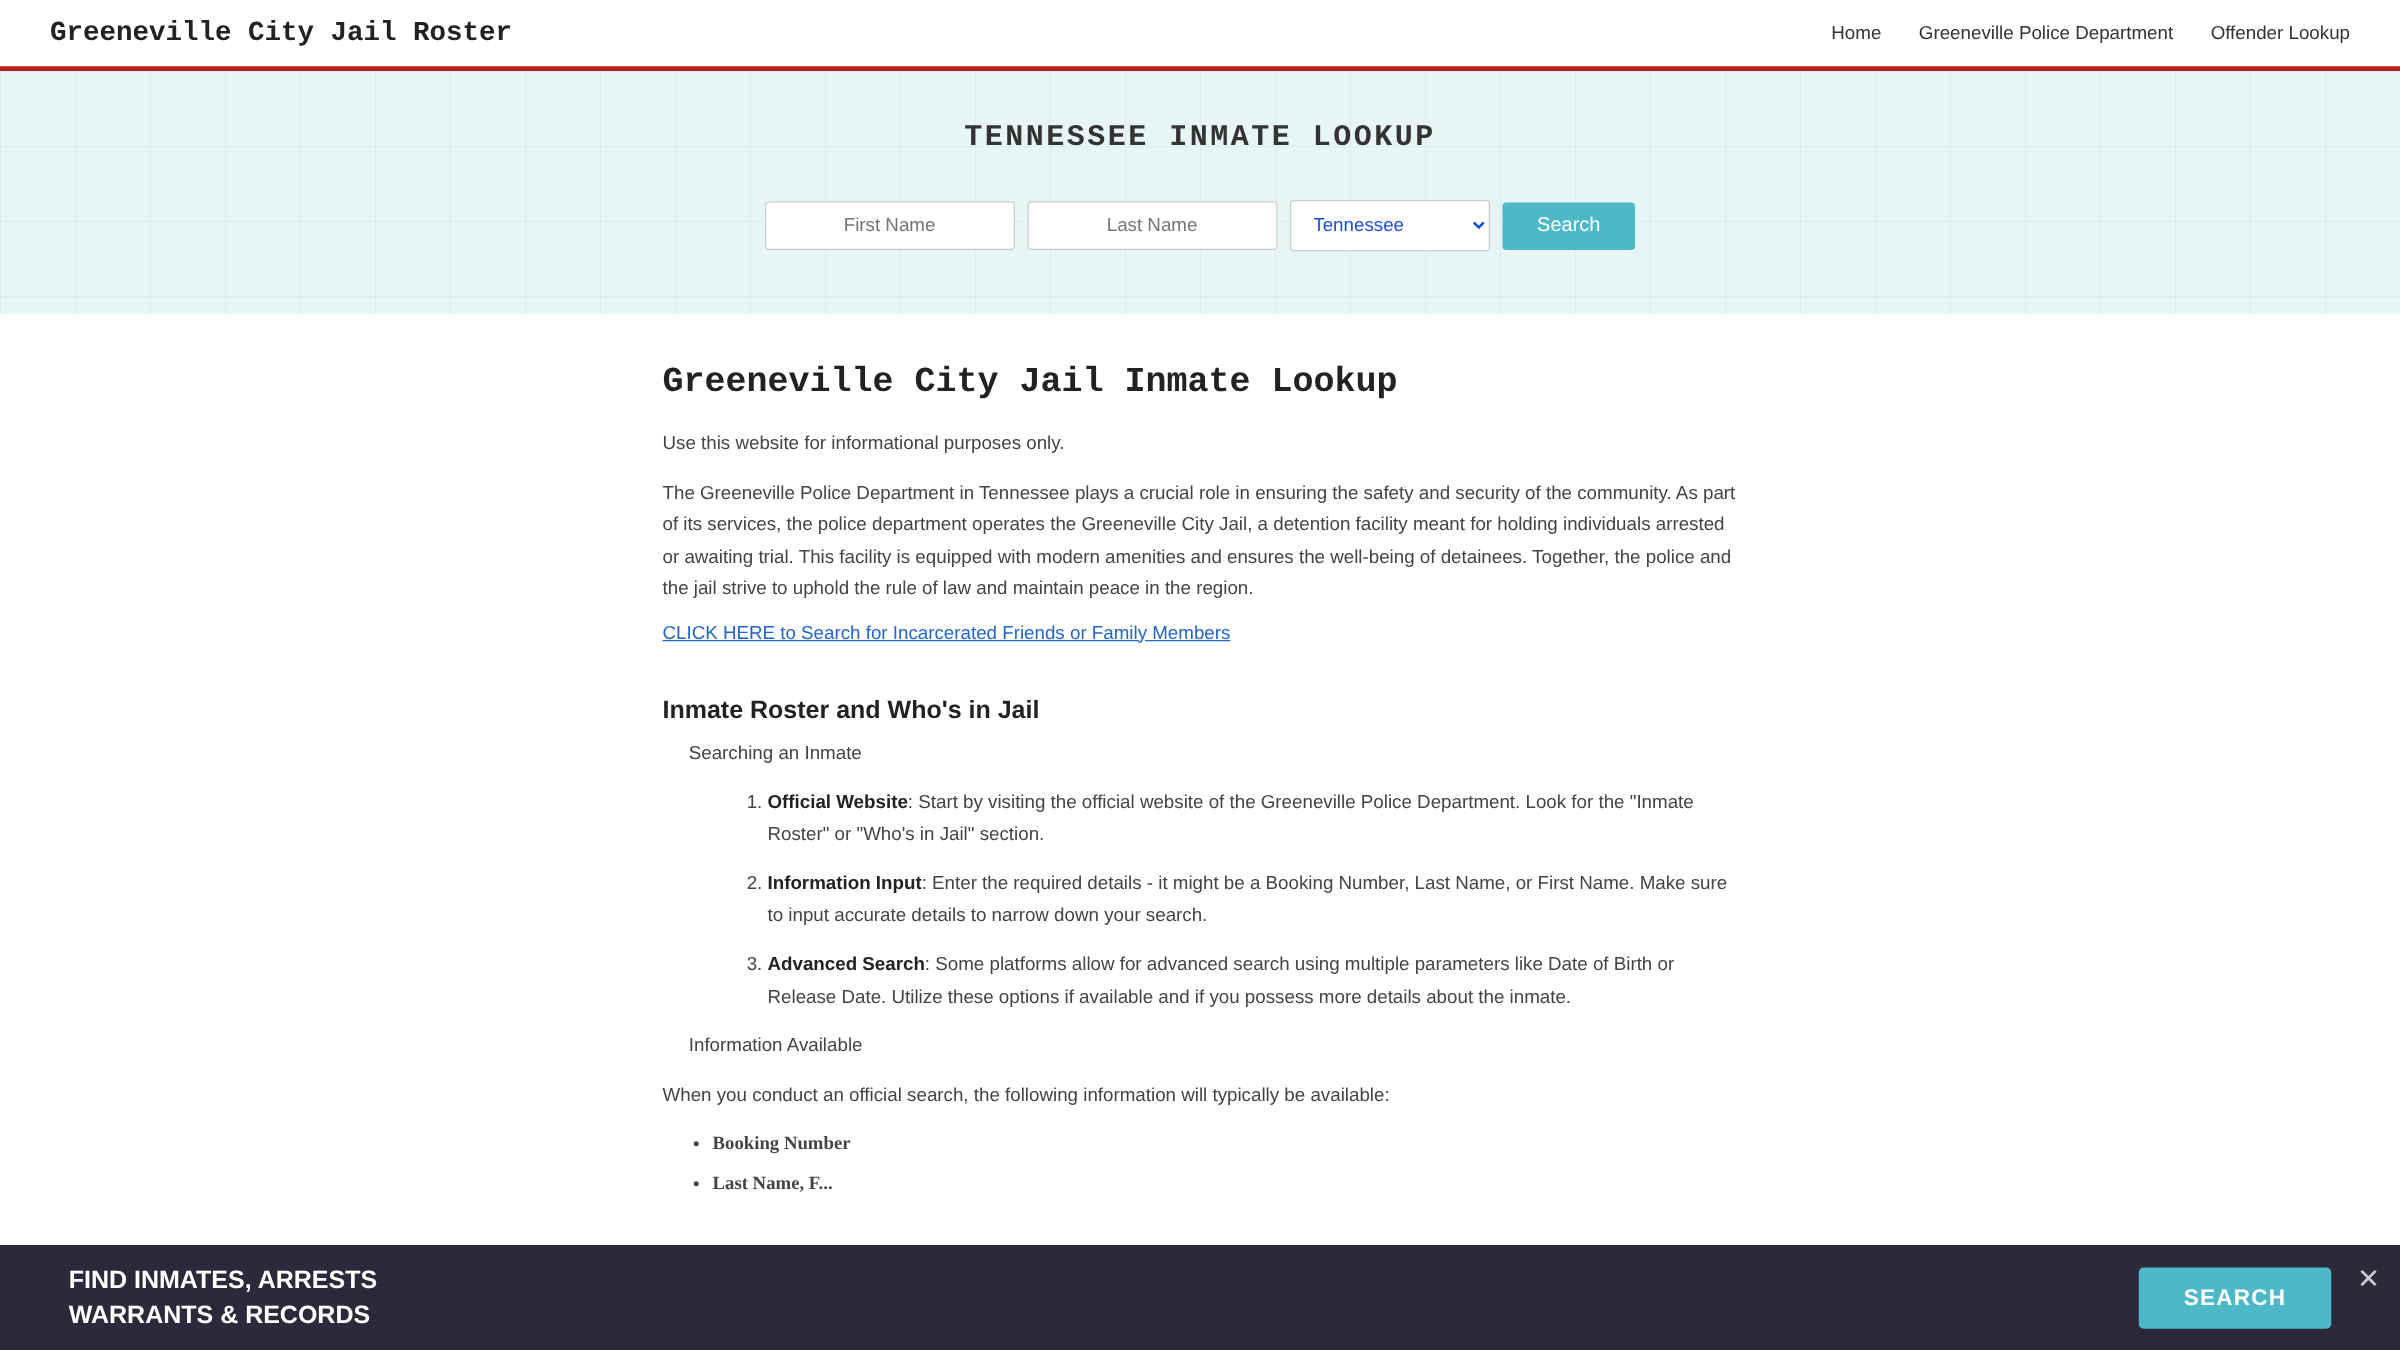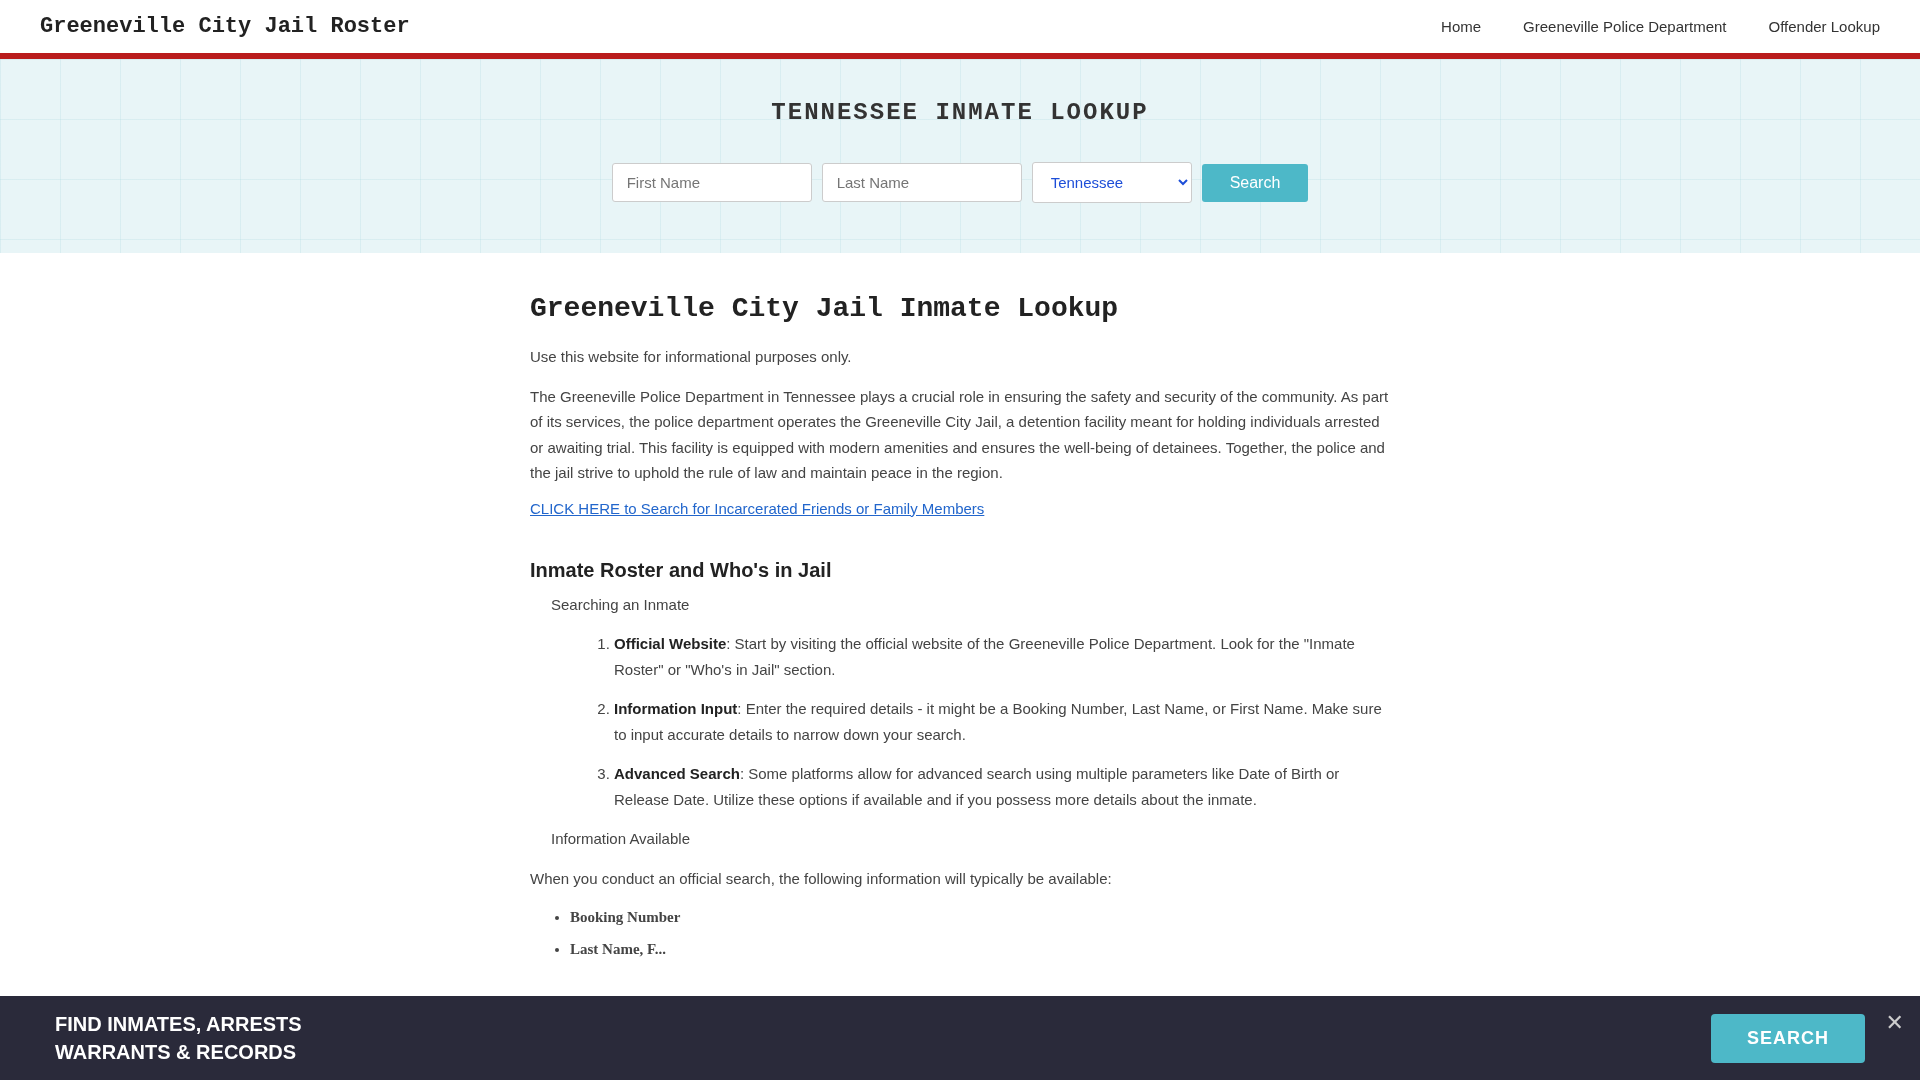--- a/index.html
+++ b/index.html
@@ -4,31 +4,31 @@
   <style>
     * { box-sizing: border-box; margin: 0; padding: 0; }
     body { font-family: Georgia, 'Times New Roman', serif; font-size: 16px; color: #333; background: #fff; }
 
     
     header {
       display: flex;
       align-items: center;
       justify-content: space-between;
       padding: 14px 40px;
-      border-bottom: 6px solid #b91c1c;
+      border-bottom: 4px solid #b91c1c;
     }
     .site-title {
       font-family: 'Courier New', Courier, monospace;
       font-size: 22px;
       font-weight: bold;
       color: #222;
     }
     nav {
       display: flex;
-      gap: 42px;
+      gap: 30px;
       align-items: center;
     }
     nav a {
       text-decoration: none;
       color: #333;
       font-family: Arial, sans-serif;
       font-size: 15px;
     }
 
     
@@ -56,20 +56,21 @@
       align-items: center;
       flex-wrap: wrap;
     }
     .search-form input {
       padding: 10px 14px;
       border: 1px solid #ccc;
       border-radius: 3px;
       font-size: 15px;
       width: 200px;
       color: #999;
+      text-align: center;
     }
     .search-form select {
       padding: 10px 14px;
       border: 1px solid #ccc;
       border-radius: 3px;
       font-size: 15px;
       width: 160px;
       color: #1d4ed8;
       background: #fff;
     }

